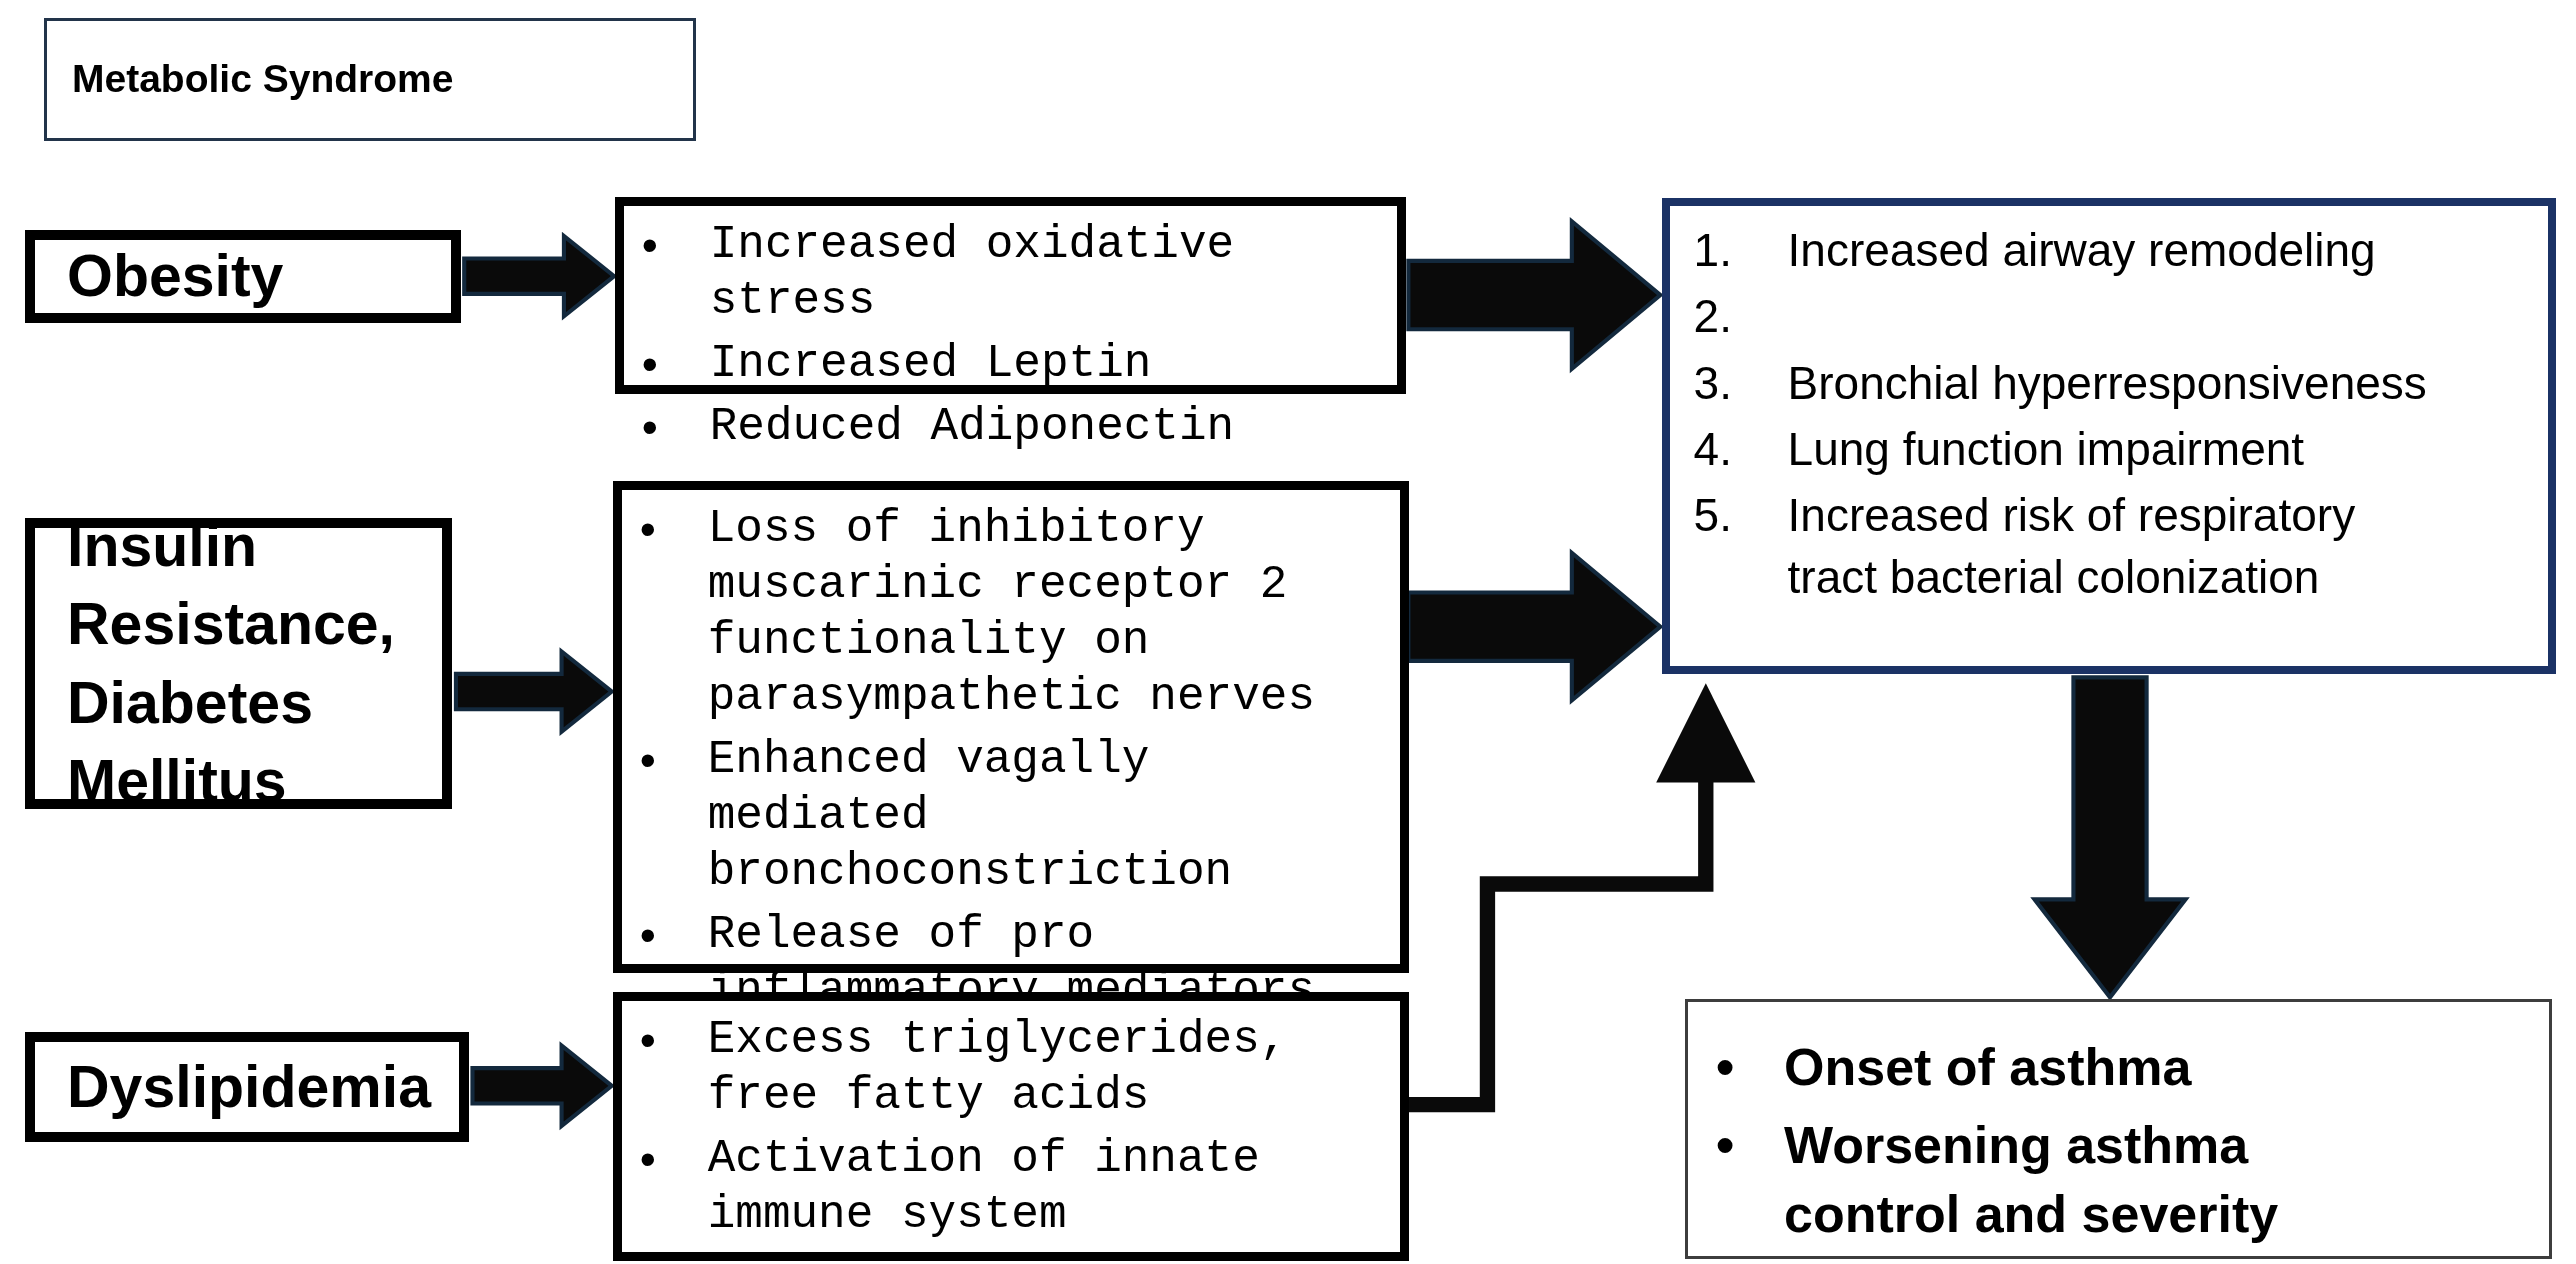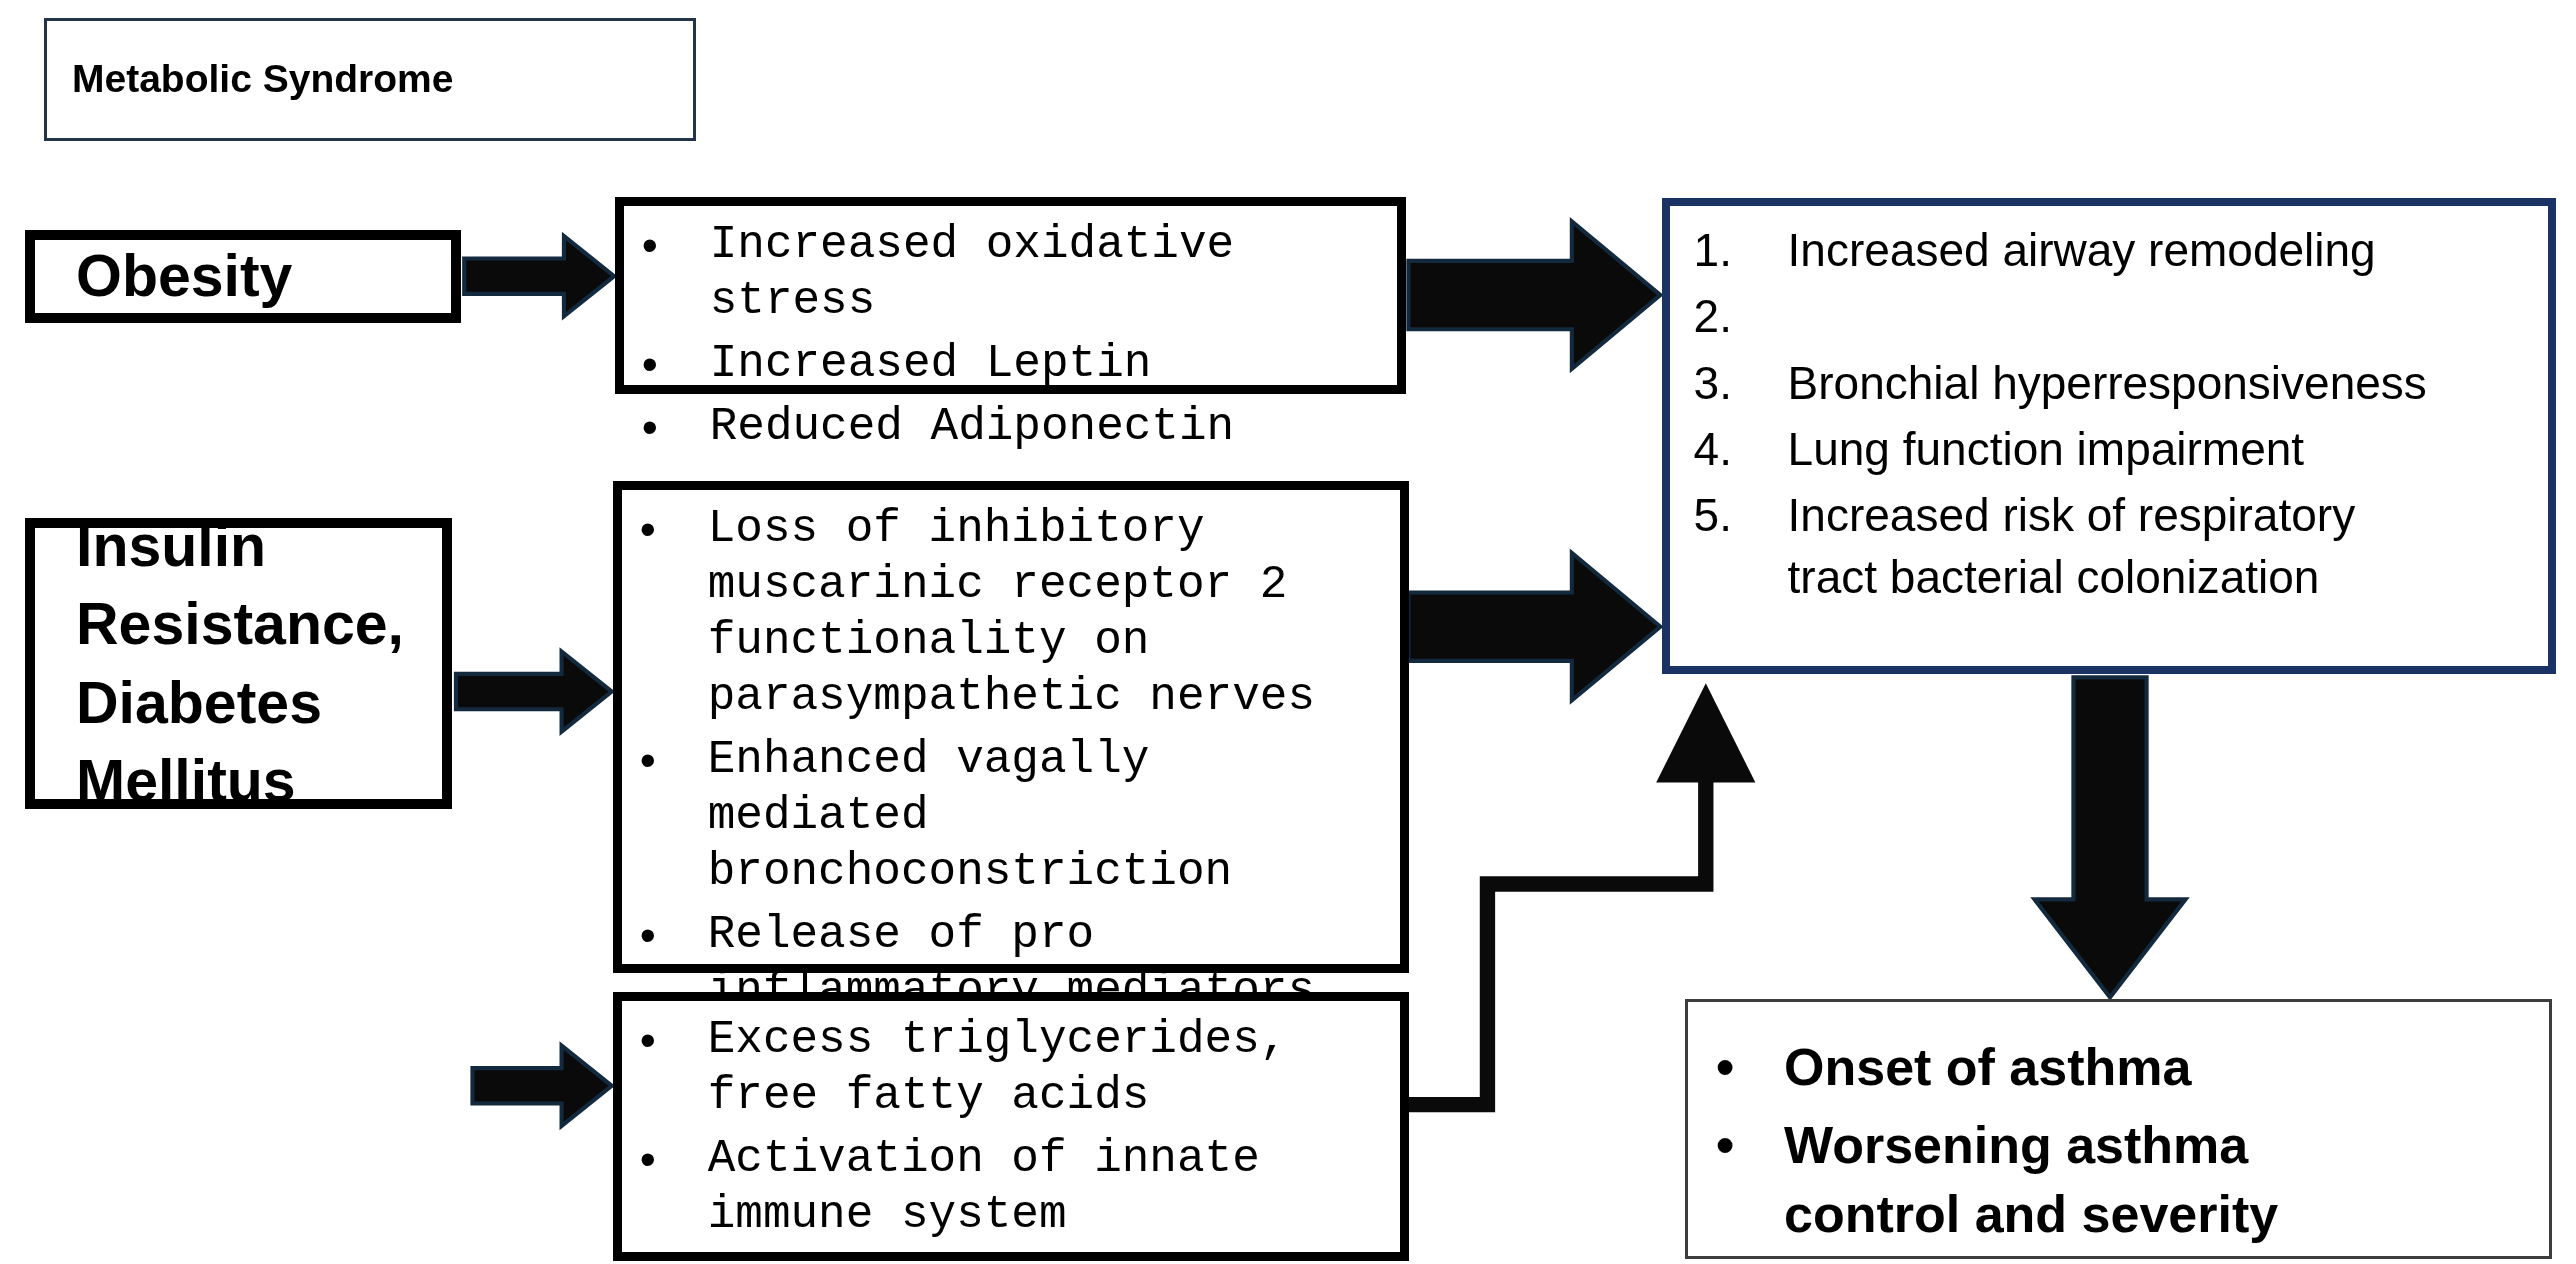--- a/index.html
+++ b/index.html
@@ -19,21 +19,21 @@
     border:3.5px solid #22344a;
     display:flex;align-items:center;
     padding-left:25px;
     font-size:39px;font-weight:bold;letter-spacing:0px;
   }
 
   
   .cause{
     border:10px solid #000000;
     display:flex;flex-direction:column;justify-content:center;
-    padding-left:41px;
+    padding-left:32px;
     font-size:59px;font-weight:bold;line-height:1.33;
   }
   .cause-obesity{left:25px;top:230px;width:436px;height:93px;line-height:1;}
   .cause-insulin{left:25px;top:518px;width:427px;height:291px;}
   .cause-dyslipidemia{left:25px;top:1032px;width:444px;height:110px;line-height:1;}
   .cause .lbl{display:block;width:360px;}
 
   
   .mech{
     border:9.4px solid #000000;
@@ -99,20 +99,23 @@
   <div class="box title-box">
     <span>Metabolic Syndrome</span>
   </div>
 
   <div class="box cause cause-obesity">
     <span class="lbl">Obesity</span>
   </div>
   <div class="box cause cause-insulin">
     <span class="lbl">Insulin Resistance, Diabetes Mellitus</span>
   </div>
+  <div class="box cause cause-dyslipidemia">
+    <span class="lbl">Dyslipidemia</span>
+  </div>
 
   <div class="box mech mech-1">
     <ul class="blist">
       <li>
         <span class="marker">•</span>
         <span class="txt">Increased oxidative stress</span>
       </li>
       <li>
         <span class="marker">•</span>
         <span class="txt">Increased Leptin</span>

